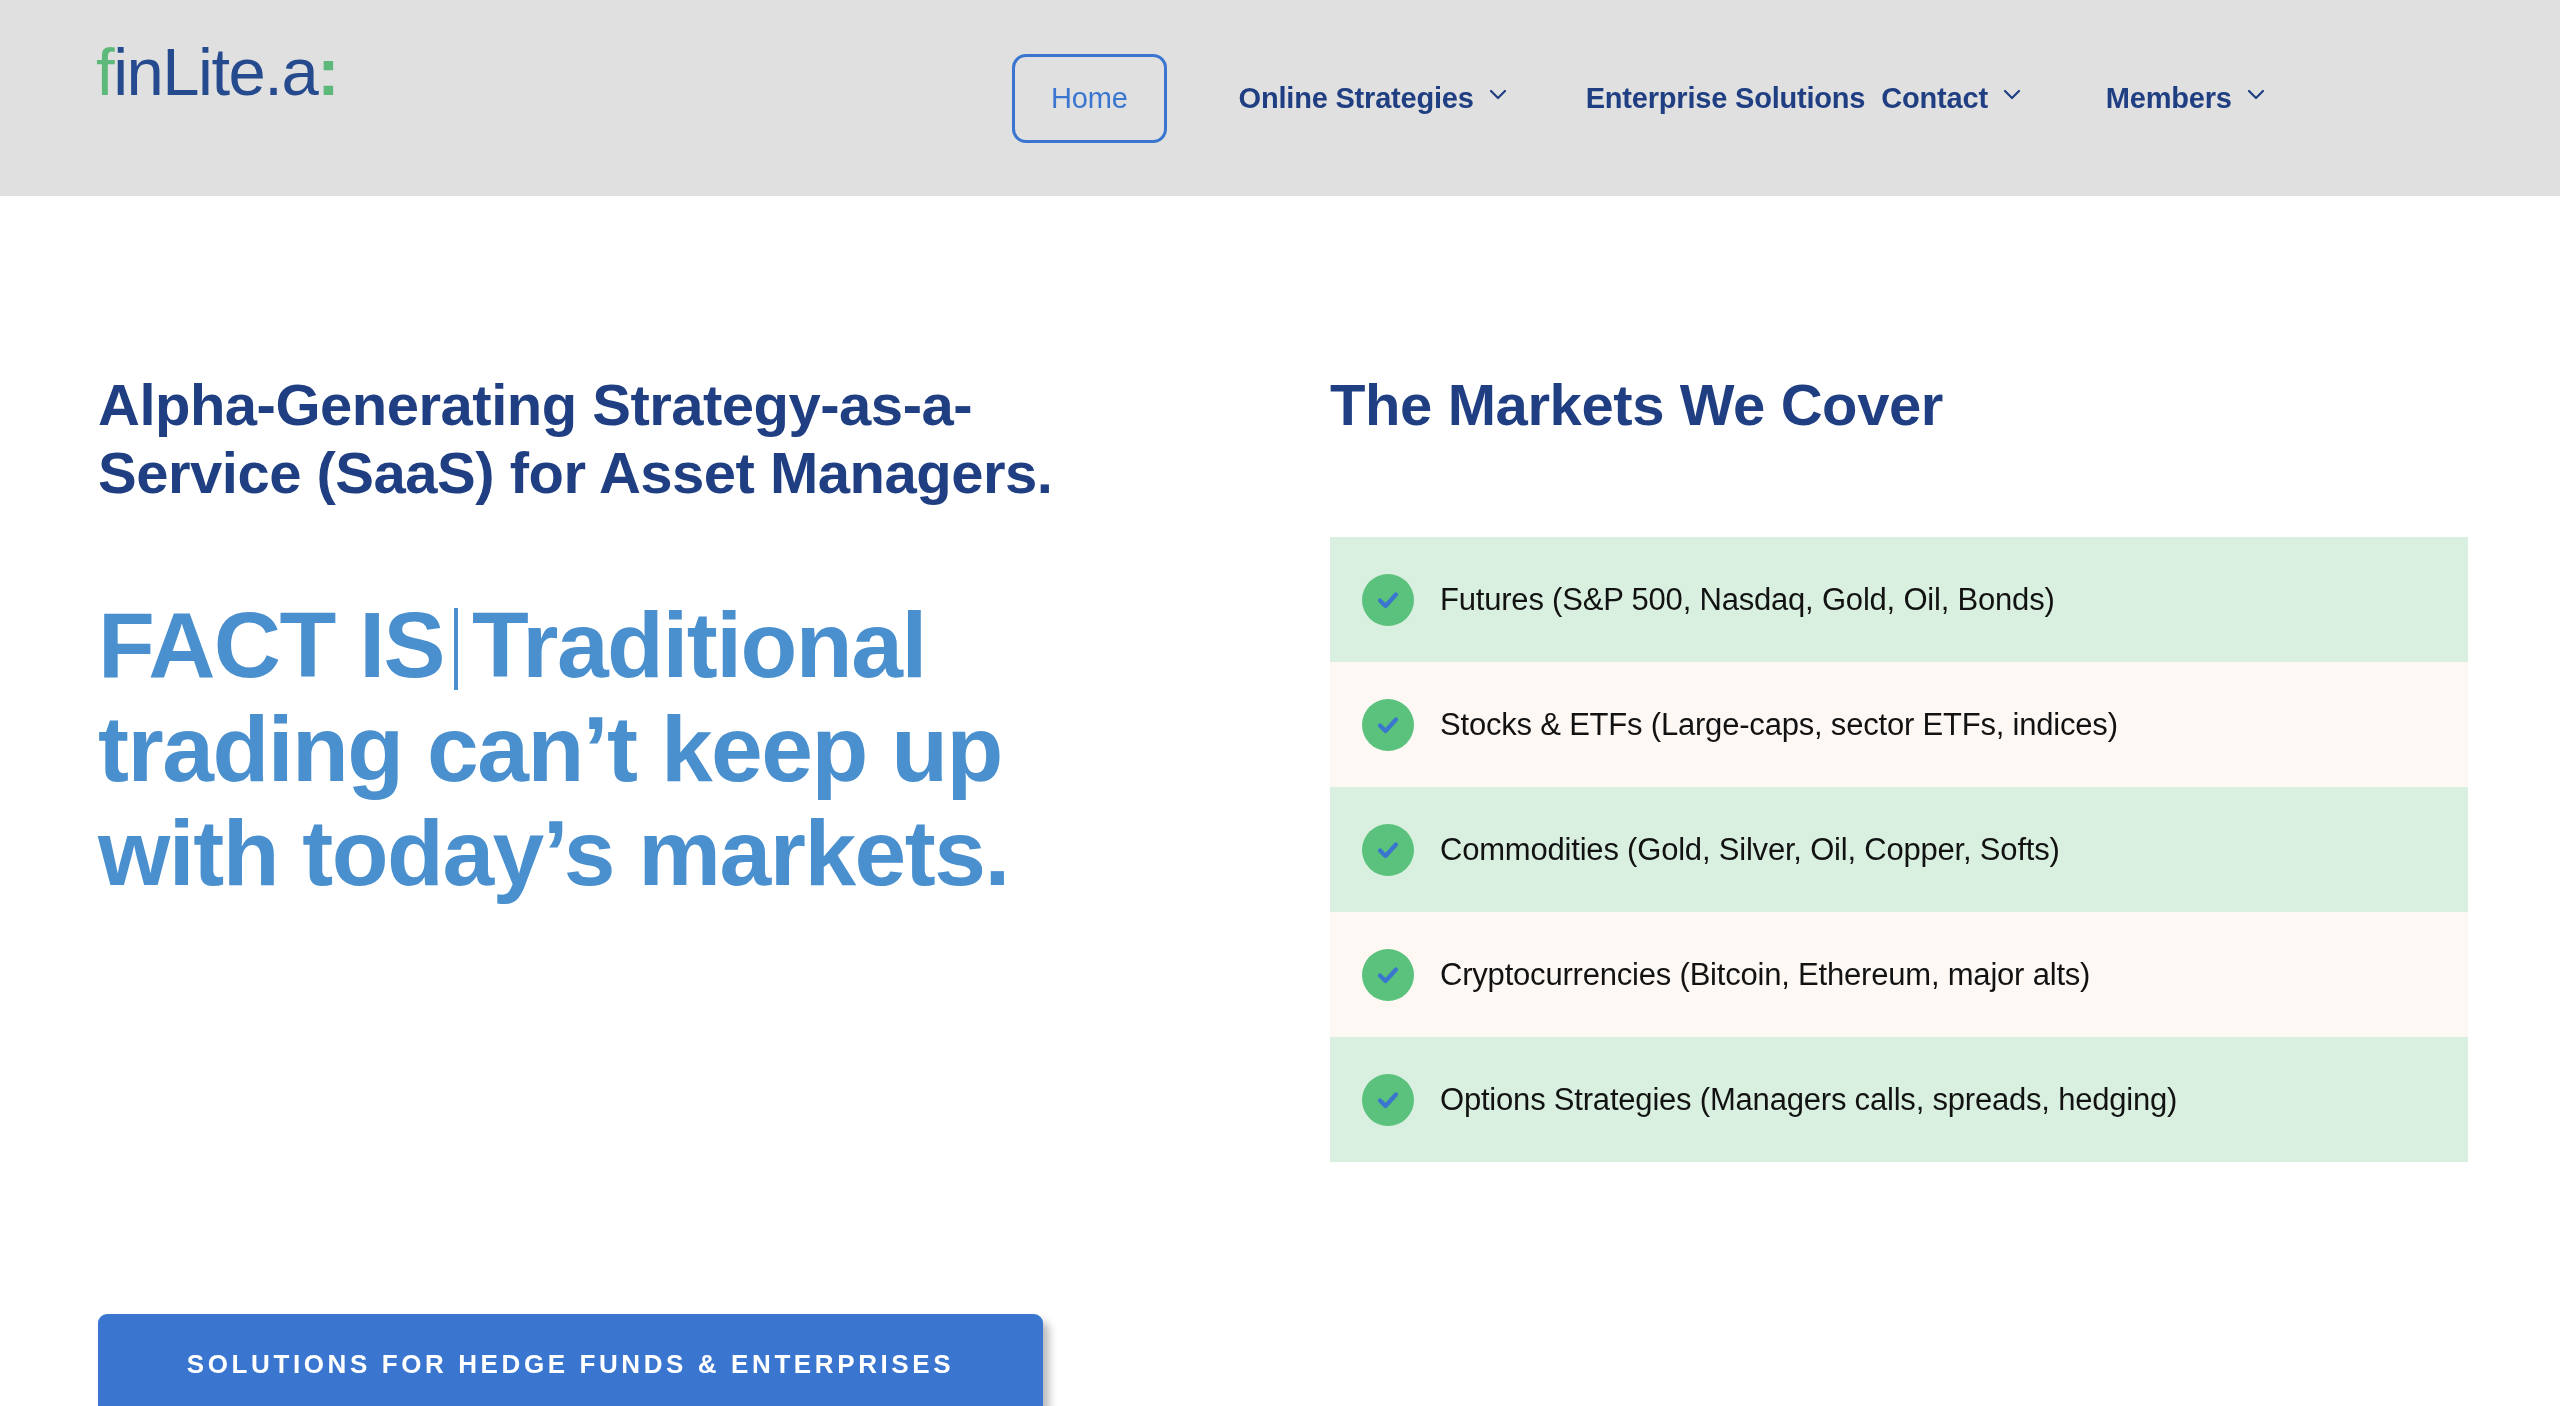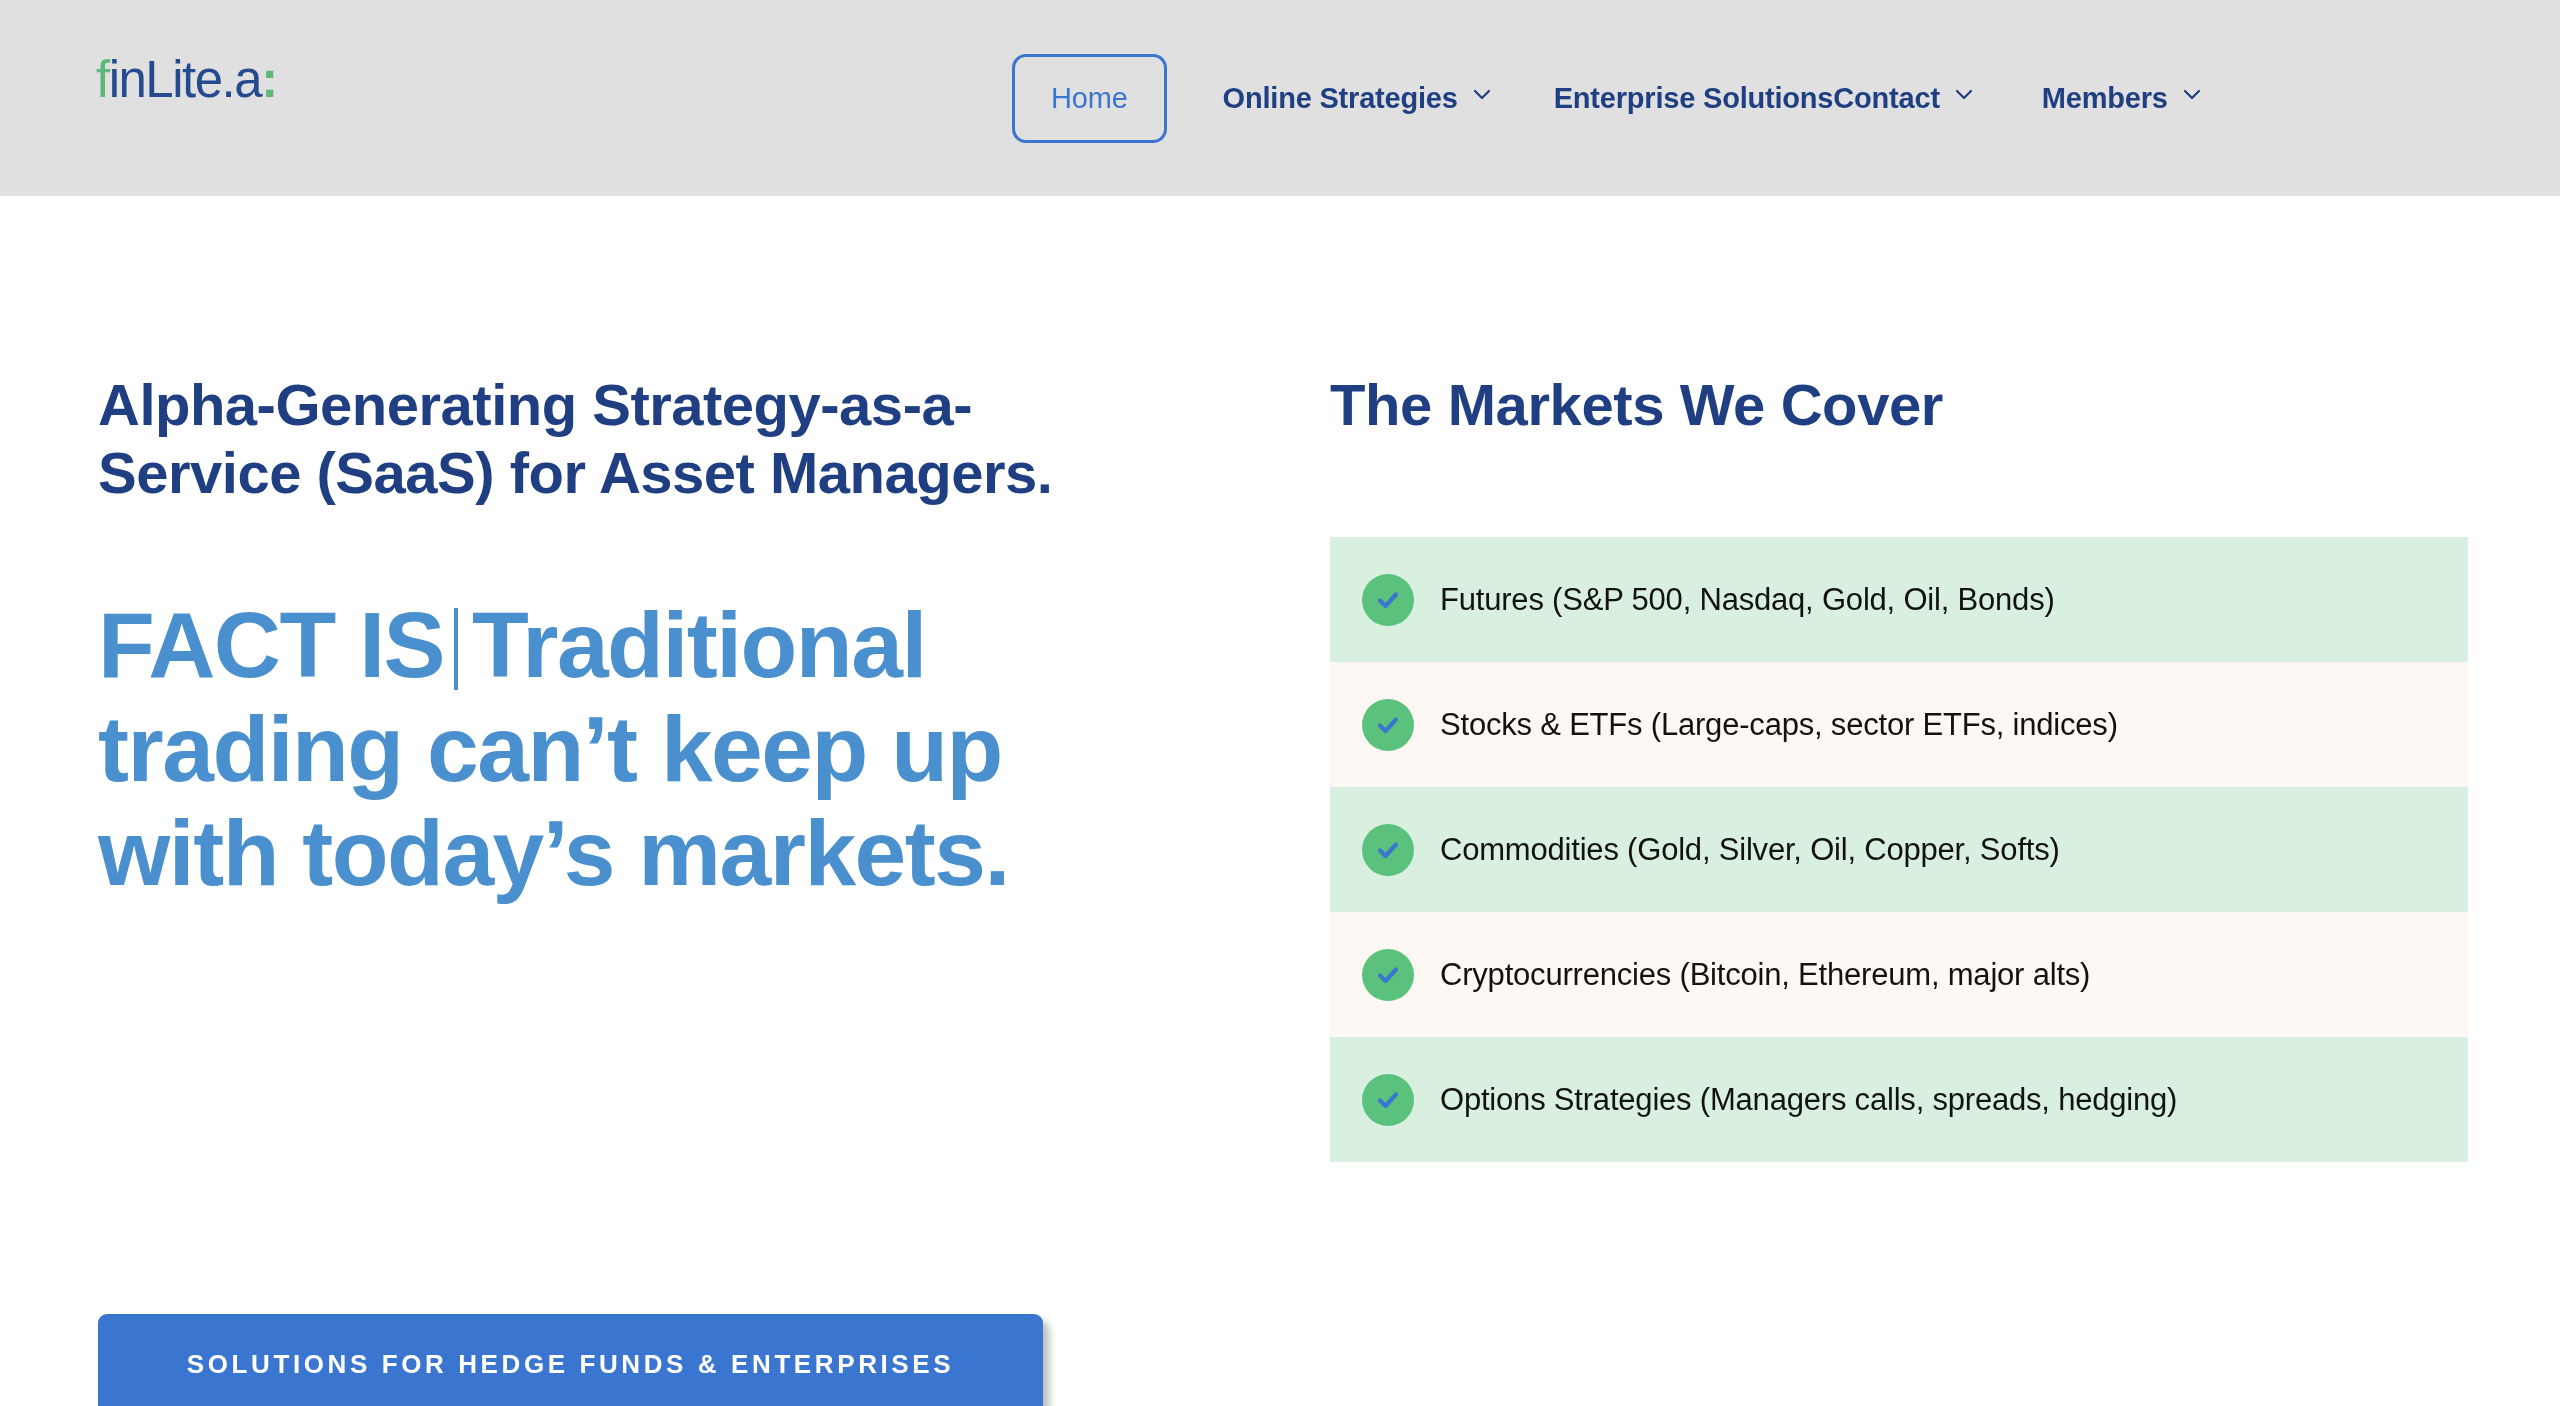--- a/index.html
+++ b/index.html
@@ -20,27 +20,26 @@
     height: 196px;
     background: #e0e0e0;
     display: flex;
     align-items: center;
   }
 
   .brand {
     position: absolute;
     left: 96px;
     top: 38px;
-    font-size: 51px;
+    font-size: 67px;
     line-height: 1;
     font-weight: 400;
     letter-spacing: -1.5px;
     white-space: nowrap;
     user-select: none;
-    margin-top: 16px;
   }
   .brand .brand-f {
     color: #5cb97a;
     font-weight: 500;
   }
   .brand .brand-main {
     color: #254a8e;
   }
   .brand .brand-colon {
     color: #5cb97a;
@@ -48,21 +47,21 @@
     letter-spacing: 0;
   }
 
   .main-nav {
     position: absolute;
     left: 1012px;
     top: 0;
     height: 196px;
     display: flex;
     align-items: center;
-    gap: 0px;
+    gap: 16px;
   }
 
   .nav-item {
     display: flex;
     align-items: center;
     gap: 14px;
     color: #1f3f82;
     font-size: 29px;
     font-weight: 600;
     letter-spacing: -0.2px;

